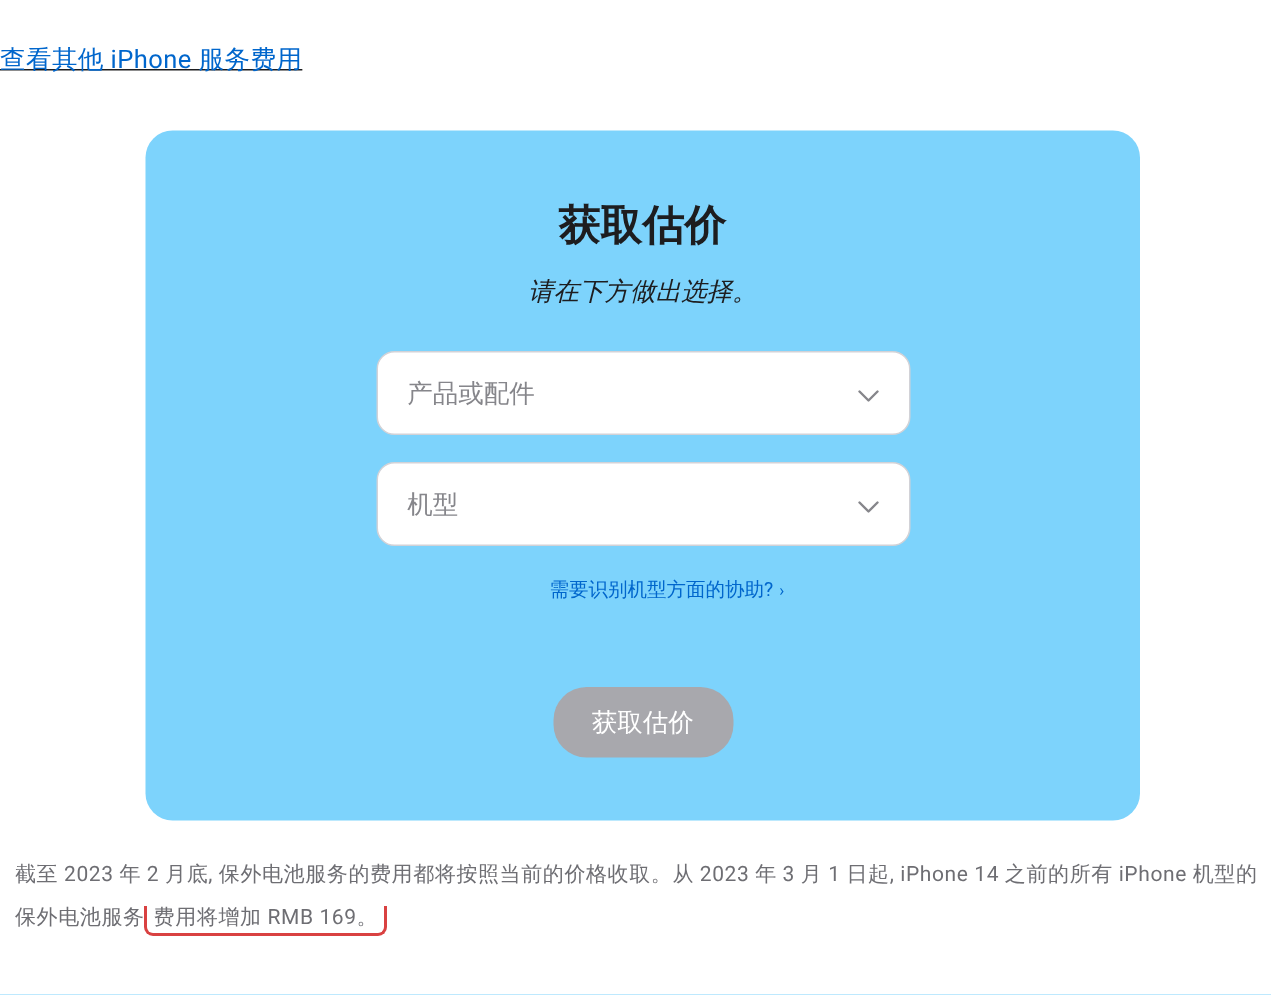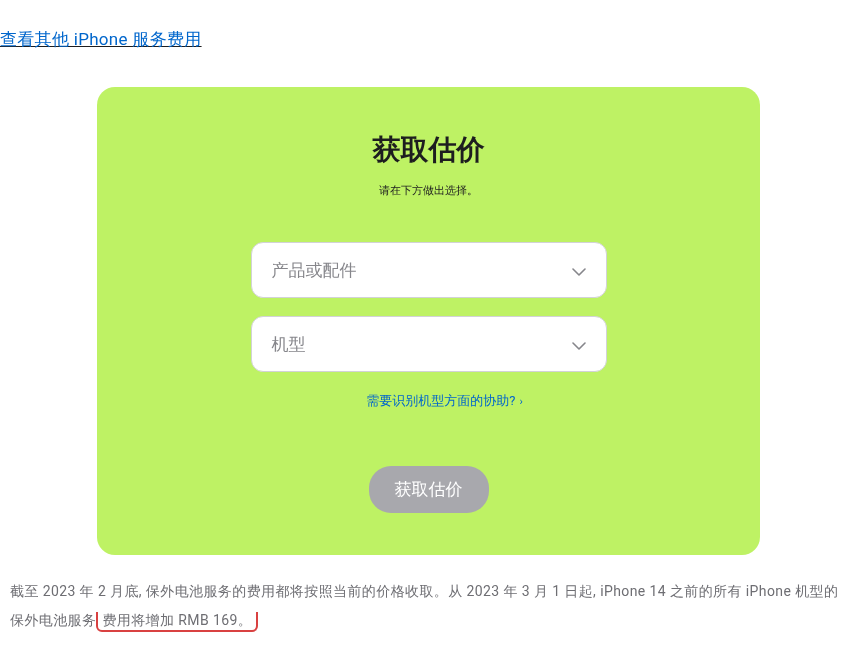--- a/index.html
+++ b/index.html
@@ -21,35 +21,36 @@
     }
     .top-link a {
       color: #0066cc;
       text-decoration: none;
       font-size: 17px;
       letter-spacing: 0.3px;
     }
     .card {
       width: 663px;
       margin: 18px auto 0 auto;
-      background: #bef264;
+      background: #7dd3fc;
       border-radius: 18px;
       padding: 44px 40px 42px 40px;
       text-align: center;
     }
     .card-title {
       font-size: 28px;
       font-weight: 600;
       color: #1d1d1f;
       margin-bottom: 14px;
     }
     .card-subtitle {
-      font-size: 11px;
+      font-size: 17px;
       color: #1d1d1f;
-      margin-bottom: 44px;
+      margin-bottom: 28px;
+      font-style: italic;
     }
     .select-box {
       display: flex;
       align-items: center;
       justify-content: space-between;
       width: 356px;
       height: 56px;
       background: #ffffff;
       border: 1px solid #d2d2d7;
       border-radius: 12px;

